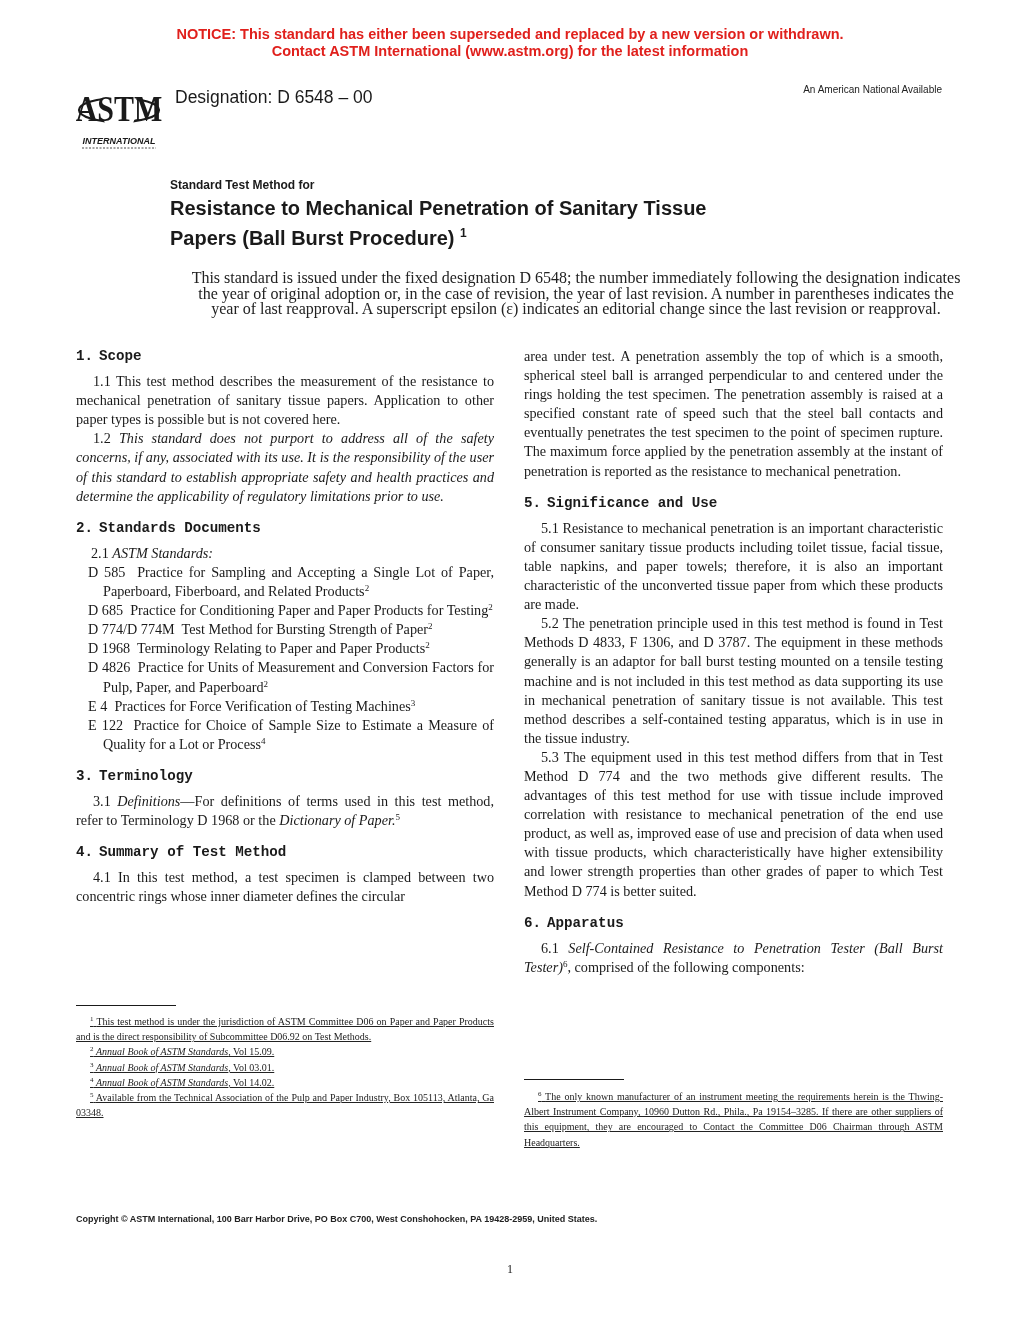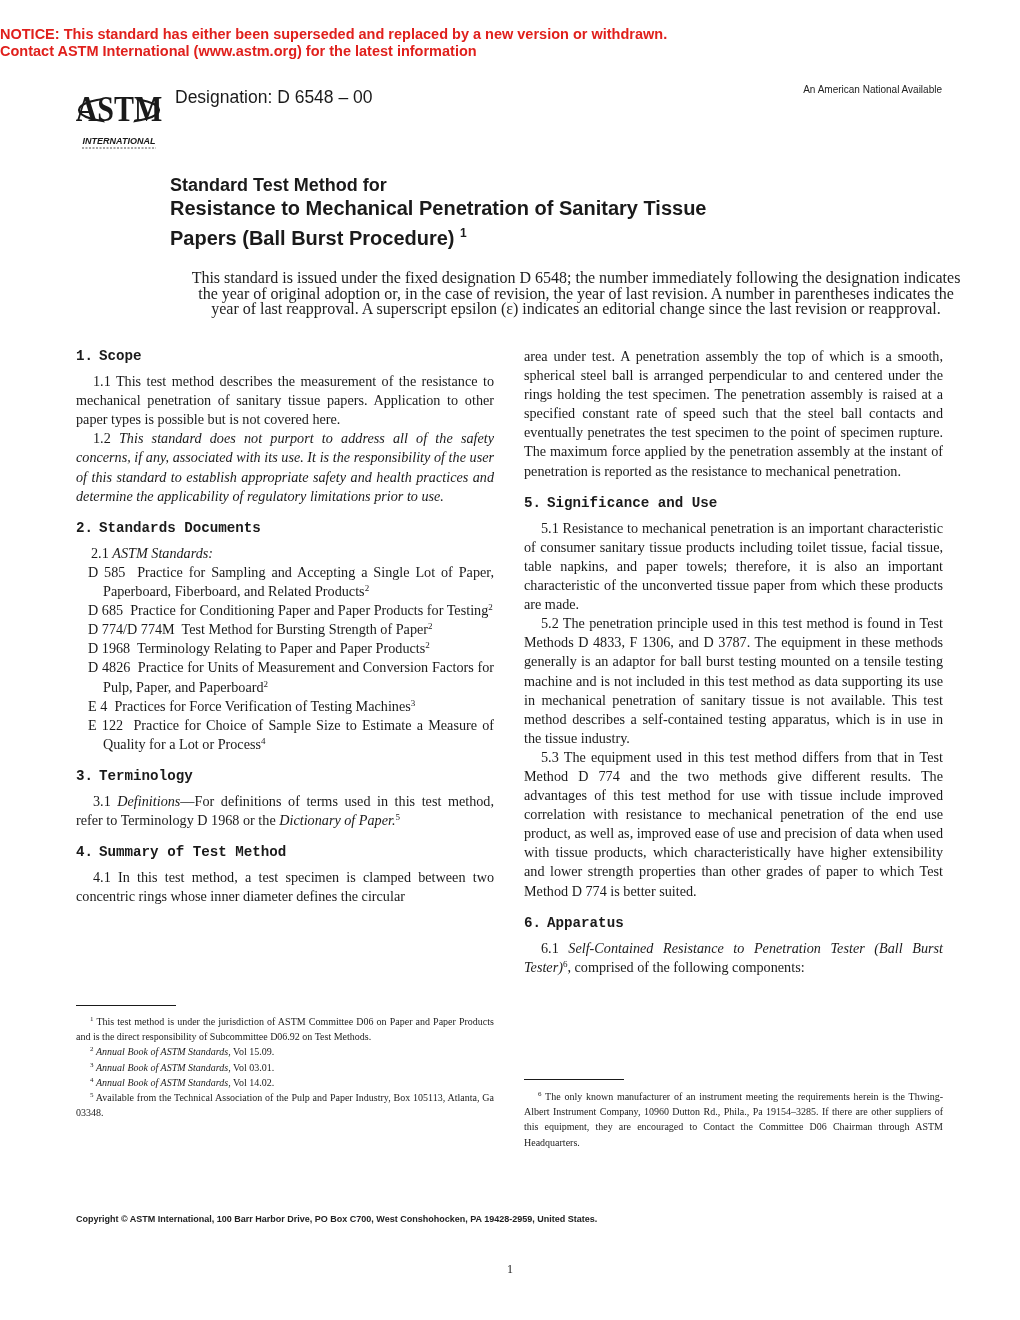--- a/index.html
+++ b/index.html
@@ -1,30 +1,30 @@
 <!DOCTYPE html>
 <html><head>
 <meta charset="utf-8">
 <style>
   html, body { margin: 0; padding: 0; background: #ffffff; }
   body { width: 1020px; height: 1320px; position: relative; overflow: hidden; color: #1a1a1a; }
 
-  .notice { position: absolute; top: 26px; left: 0; width: 1020px; 
+  .notice { position: absolute; top: 26px; left: 0; width: 1020px; text-align: center;
             color: #e0201c; font-family: "Liberation Sans", sans-serif; font-weight: bold;
             font-size: 14.5px; line-height: 17px; }
 
   .logo { position: absolute; left: 76px; top: 78px; width: 86px; height: 72px; }
   .designation { position: absolute; left: 175px; top: 87px; font-family: "Liberation Sans", sans-serif;
                  font-size: 17.5px; color: #1a1a1a; }
   .ans { position: absolute; right: 78px; top: 84px; font-family: "Liberation Sans", sans-serif;
          font-size: 10px; color: #222; }
 
   .title-block { position: absolute; left: 170px; top: 174px; width: 780px;
                  font-family: "Liberation Sans", sans-serif; font-weight: bold; color: #1a1a1a; }
-  .title-pre { font-size: 18px; line-height: 22px; }
+  .title-pre { font-size: 12px; line-height: 22px; }
   .title-main { font-size: 20px; line-height: 25px; }
   .title-main sup { font-size: 12px; vertical-align: 8px; }
 
   .issued { position: absolute; left: 186px; top: 270px; width: 780px;
             font-family: "Liberation Serif", serif; font-size: 16px; line-height: 15.5px; color: #222;
             text-align: center; }
 
   .col { position: absolute; font-family: "Liberation Serif", serif; font-size: 14.2px;
          line-height: 19.1px; color: #1a1a1a; text-align: justify; }
   .col-left { left: 76px; top: 347px; width: 418px; }
@@ -35,21 +35,21 @@
   .para { text-indent: 17px; margin: 0; }
   .para i { font-style: italic; }
   .gap { height: 13px; }
   .sub21 { padding-left: 15px; margin: 0; }
   .ref { margin: 0; padding-left: 27px; text-indent: -15px; text-align: justify; }
   sup.fn { font-size: 9px; vertical-align: 5px; line-height: 0; }
 
   .fn-rule { position: absolute; height: 1px; background: #1a1a1a; width: 100px; }
   .footnotes { position: absolute; font-family: "Liberation Serif", serif; font-size: 10px;
                line-height: 15.2px; color: #222; text-align: justify; }
-  .footnotes p { margin: 0; }
+  .footnotes p { margin: 0; text-decoration: underline; }
   .footnotes .ind { text-indent: 14px; }
   .footnotes sup { font-size: 7px; vertical-align: 4px; line-height: 0; }
 
   .copyright { position: absolute; left: 76px; top: 1214px; font-family: "Liberation Sans", sans-serif;
                font-size: 9px; color: #222; font-weight: bold; }
   .pageno { position: absolute; left: 0; width: 1020px; top: 1262px; text-align: center;
             font-family: "Liberation Serif", serif; font-size: 12px; color: #222; }
 </style>
 </head>
 <body>

